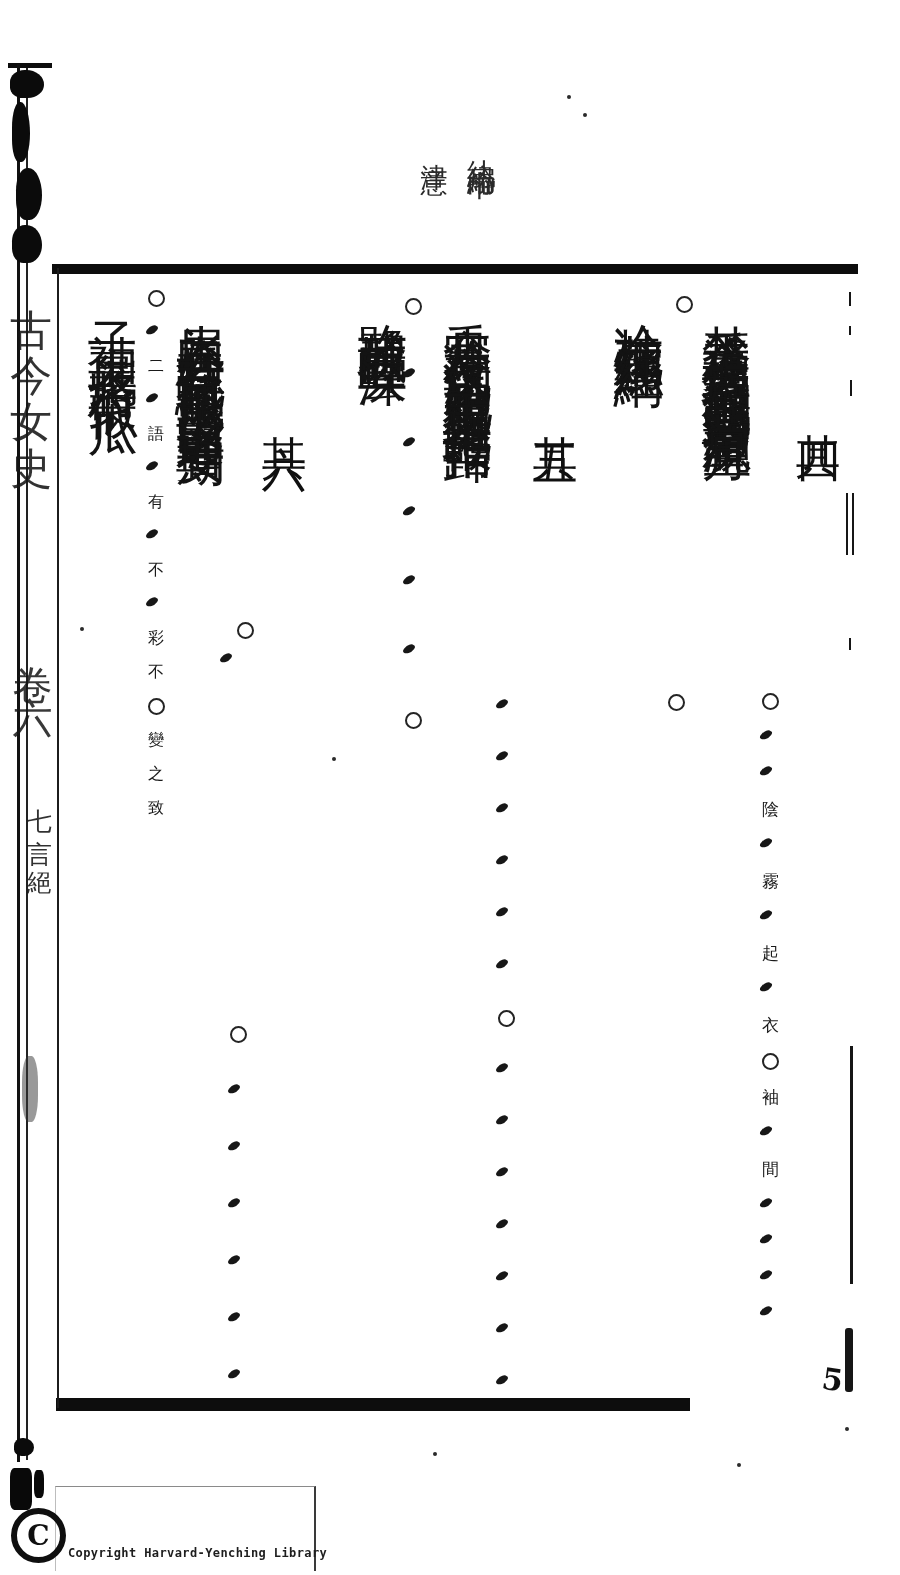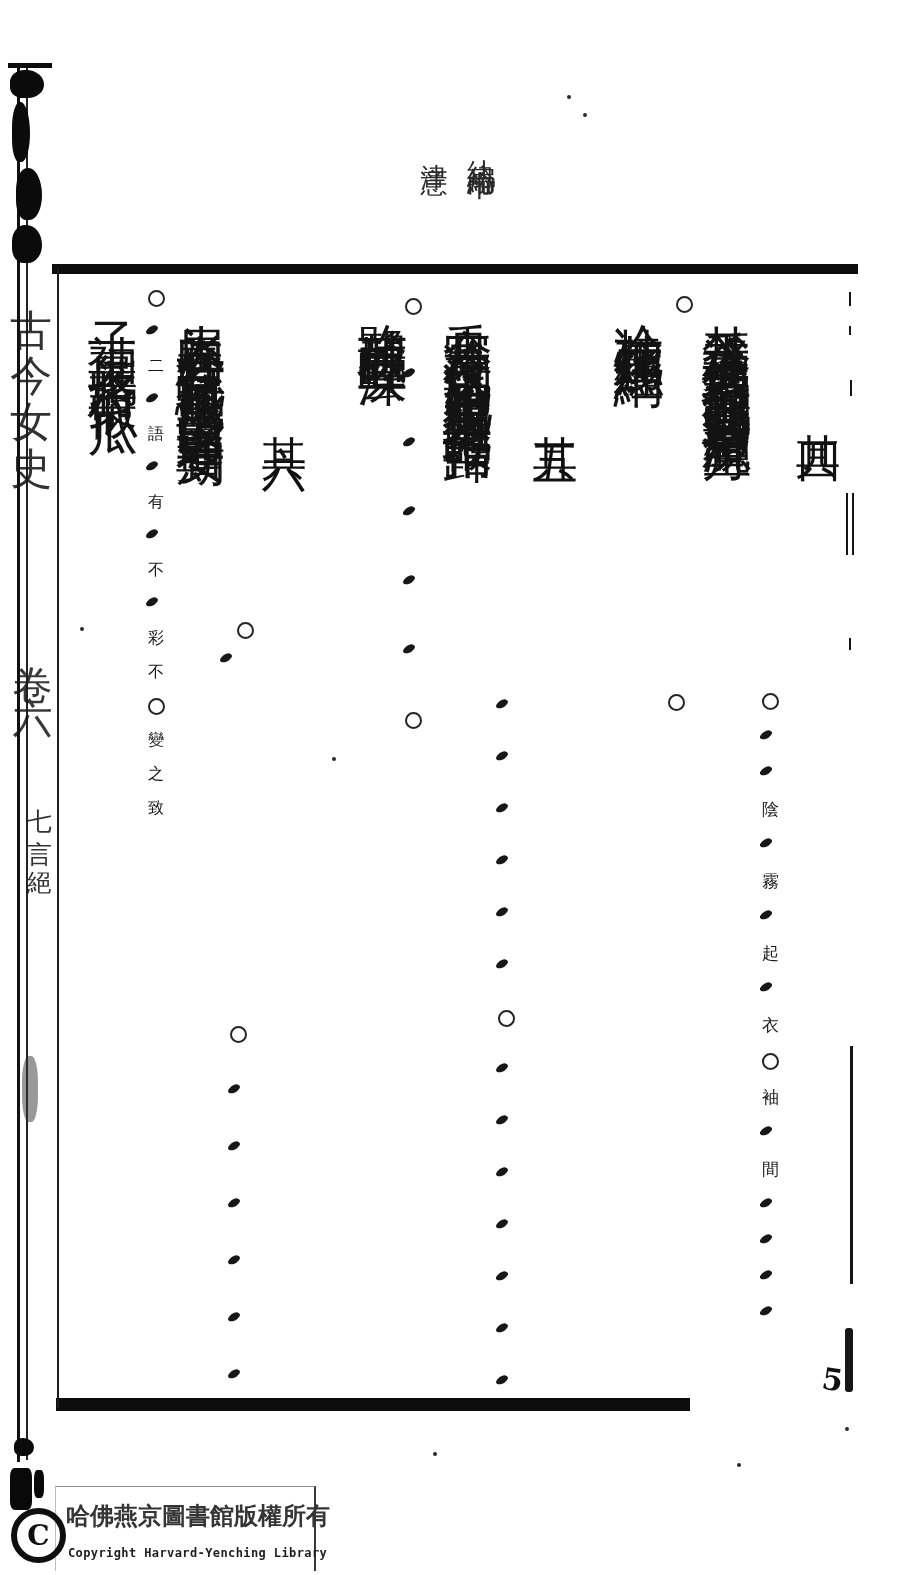--- a/index.html
+++ b/index.html
@@ -101,21 +101,20 @@
   <div class="vtext main-col col-d">路碧城西畔五雲深</div>
 
   <div class="vtext sec-hdr hdr-6">其六</div>
   <div class="vtext main-col col-e">氷屋春回桂有花自驂孤鳳出彤霞山前逢着安期</div>
   <div class="vtext main-col col-f">子袖裏攜將棗似瓜</div>
 
   <div class="stamp-box"></div>
   <div class="copyright-circle">
     <span class="copyright-c">C</span>
   </div>
-  <div class="stamp-cn">哈佛燕京圖書館版權所有</div>
   <div class="stamp-en">Copyright Harvard-Yenching Library</div>
   <div class="frag" style="left:10px;top:1468px;width:22px;height:42px;border-radius:20%;"></div>
   <div class="frag" style="left:34px;top:1470px;width:10px;height:28px;border-radius:30%;"></div>
 
 <span class="mk-circle" style="left: 762px; top: 693px;"></span>
     <span class="mk-dot" style="left: 762px; top: 729px;"></span>
     <span class="mk-dot" style="left: 762px; top: 765px;"></span>
     <span class="mk-char" style="font-size: 17px; left: 762px; top: 801px;">陰</span>
     <span class="mk-dot" style="left: 762px; top: 837px;"></span>
     <span class="mk-char" style="font-size: 17px; left: 762px; top: 873px;">霧</span>

